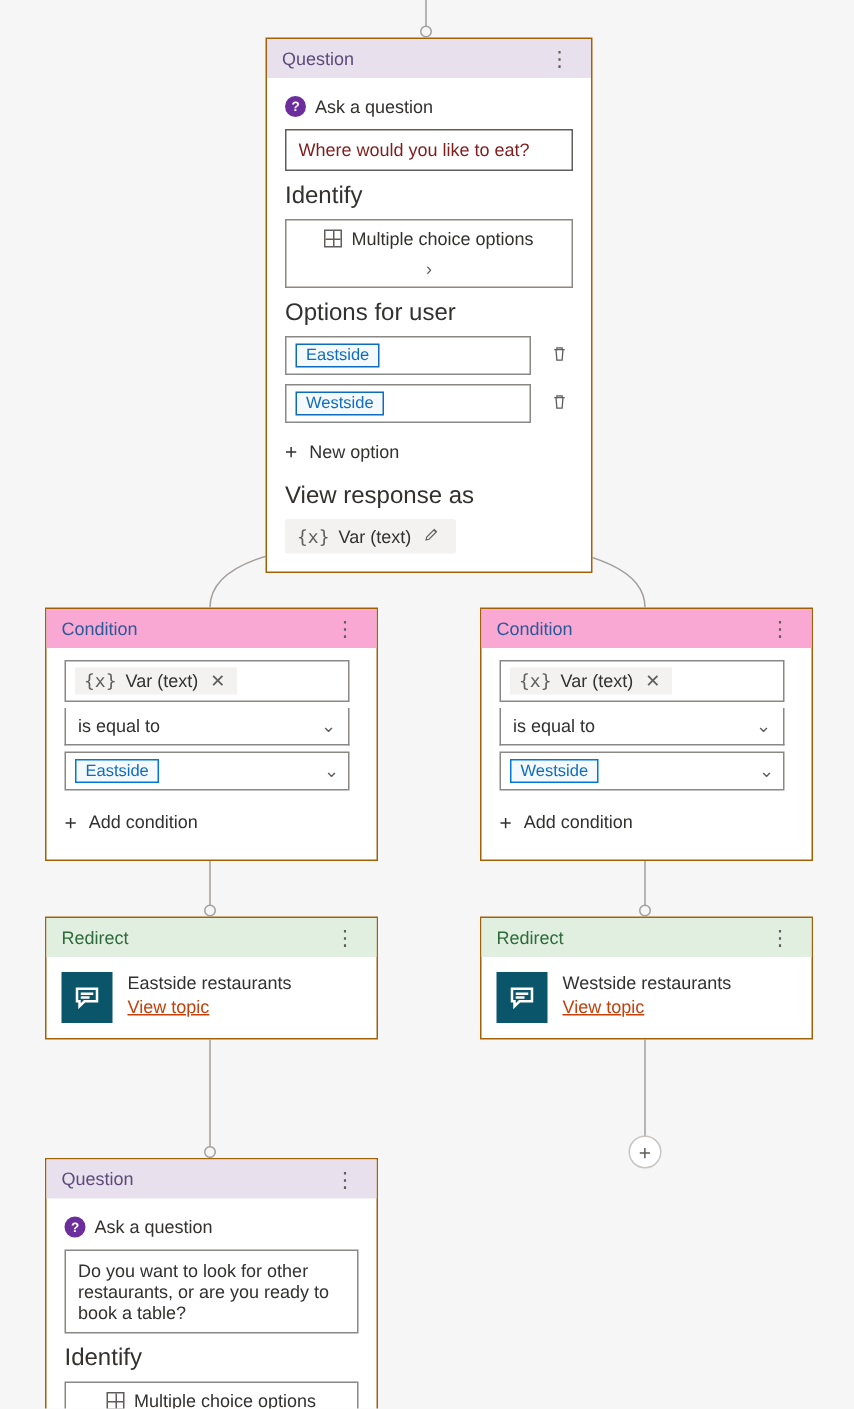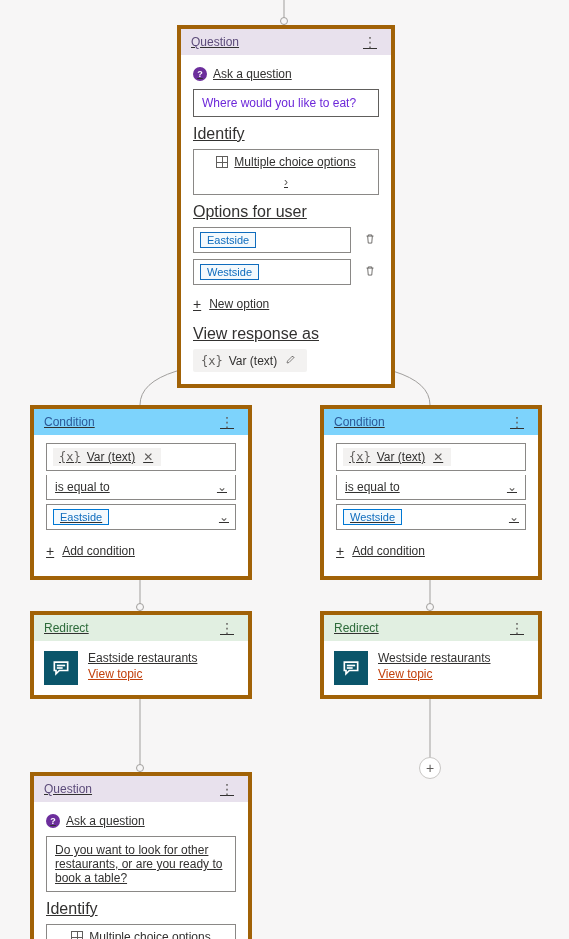--- a/index.html
+++ b/index.html
@@ -16,45 +16,44 @@
     svg.connectors {
       position: absolute;
       top: 0; left: 0;
       width: 569px; height: 939px;
       pointer-events: none;
       z-index: 0;
     }
     .node {
       position: absolute;
       background: #fff;
-      border: 4px solid #a16207;
+      border: 1px solid #a16207;
       z-index: 1;
-      text-decoration: underline;
     }
     .node-header {
       display: flex;
       align-items: center;
       justify-content: space-between;
       padding: 6px 10px;
       font-size: 12px;
     }
     .hdr-question { background: #e8e1ed; color: #5c4b7a; }
-    .hdr-condition { background: #7dd3fc; color: #2b5a99; }
+    .hdr-condition { background: #f9a8d4; color: #2b5a99; }
     .hdr-redirect  { background: #e1efe1; color: #2d6b3a; }
     .dots-btn { background:transparent; border:none; color:#605e5c; font-size:14px; line-height:12px; padding:0 4px; cursor:pointer; }
     .node-body { padding: 8px 12px 12px; }
     .label-row { display:flex; align-items:center; gap:6px; margin:4px 0 8px; font-size:12px; }
     .dot-icon { width:14px; height:14px; border-radius:50%; background:#6c2e9c; color:#fff; display:flex; align-items:center; justify-content:center; font-size:9px; font-weight:bold; }
     .section-label { font-size:16px; margin:8px 0 6px; }
     .input-box {
       width:100%;
       border:1px solid #605e5c;
       padding:6px 8px;
       font-size:12px;
-      color:#6d28d9;
+      color:#7f1d1d;
       background:#fff;
     }
     .dropdown {
       width:100%;
       border:1px solid #8a8886;
       background:#fff;
       padding:5px 8px;
       font-size:12px;
       display:flex;
       align-items:center;

